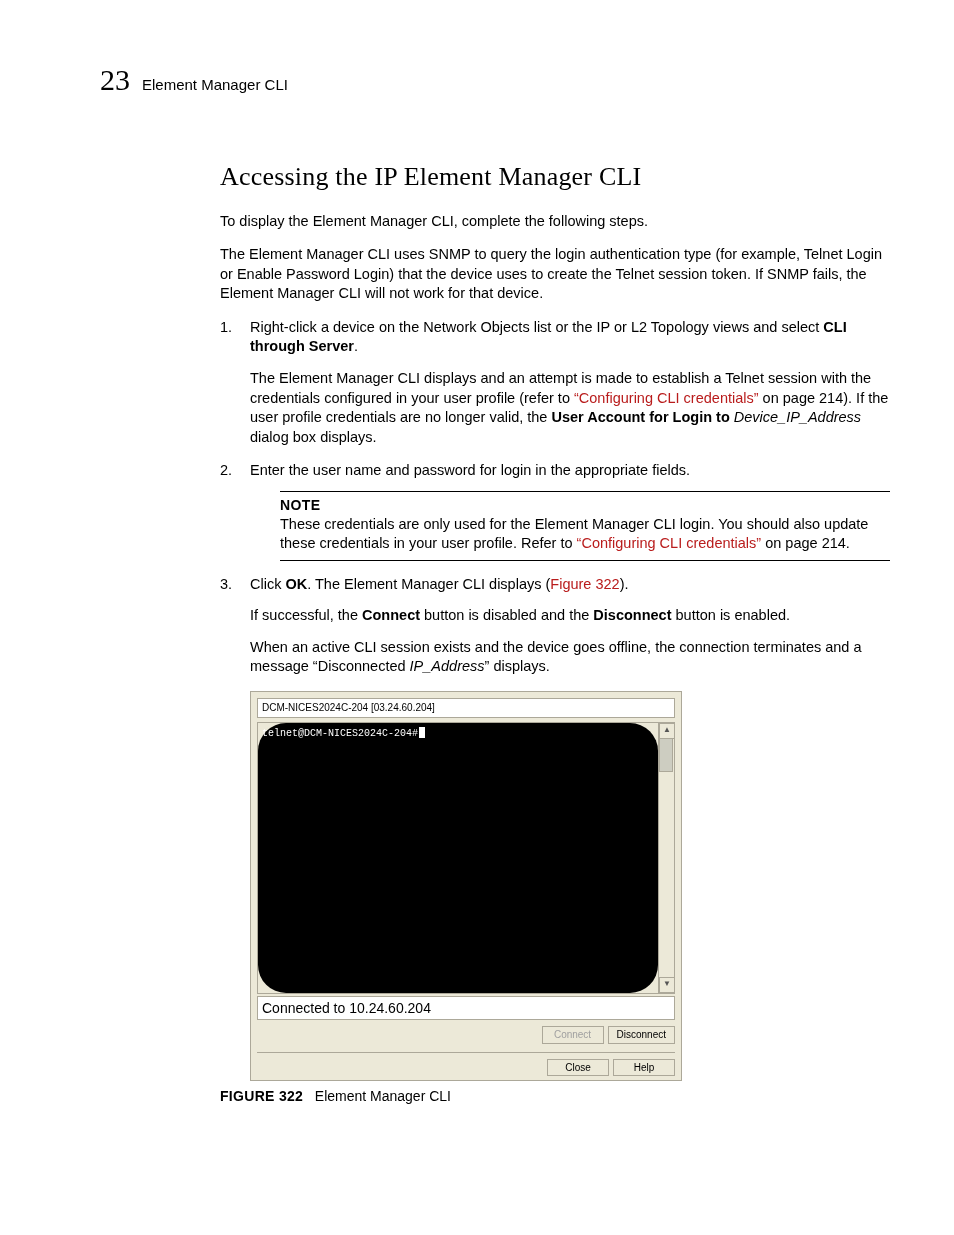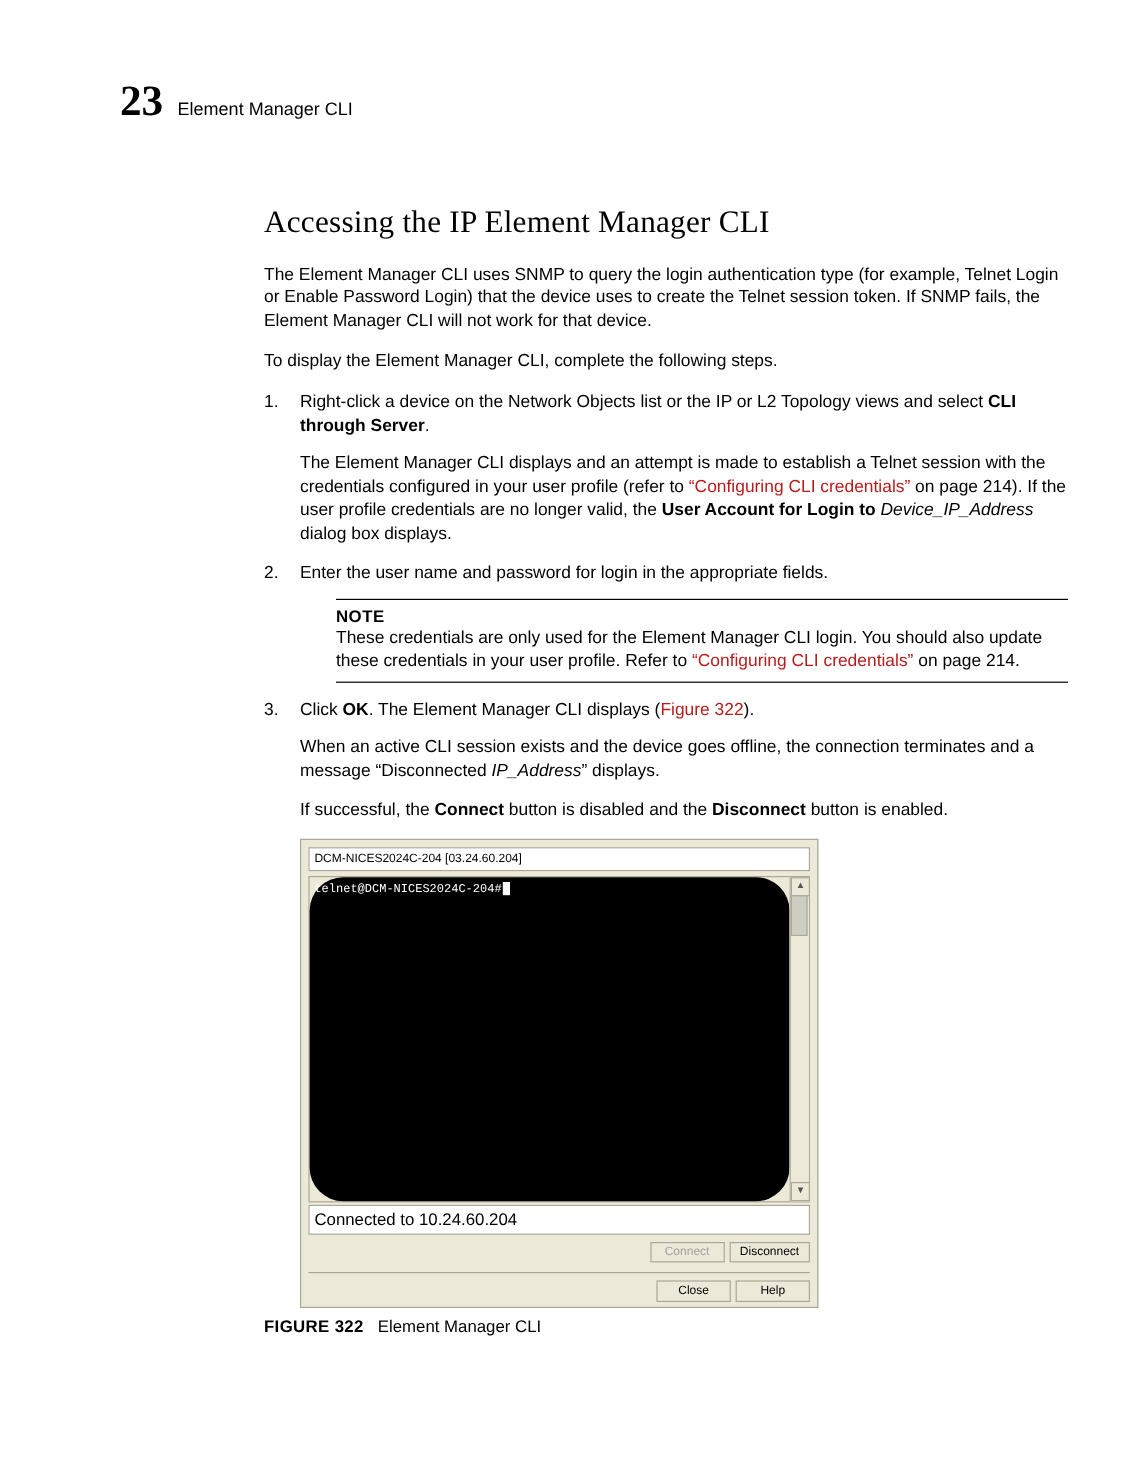--- a/index.html
+++ b/index.html
@@ -16,22 +16,22 @@
     box-sizing: border-box;
   }
   .running-head {
     display: flex;
     align-items: baseline;
     gap: 12px;
     margin-bottom: 58px;
   }
   .chap-num {
     font-family: Georgia, "Times New Roman", serif;
-    font-size: 36px;
-    font-weight: 700;
+    font-size: 30px;
+    font-weight: 400;
   }
   .running-title {
     font-family: Arial, sans-serif;
     font-size: 15px;
     color: #000;
   }
   .content {
     width: 670px;
     margin-left: 120px;
   }
@@ -185,22 +185,22 @@
 <div class="page">
 
   <div class="running-head">
     <span class="chap-num">23</span>
     <span class="running-title">Element Manager CLI</span>
   </div>
 
   <div class="content">
     <h2 class="section-title">Accessing the IP Element Manager CLI</h2>
 
+    <p>To display the Element Manager CLI, complete the following steps.</p>
     <p>The Element Manager CLI uses SNMP to query the login authentication type (for example, Telnet Login or Enable Password Login) that the device uses to create the Telnet session token. If SNMP fails, the Element Manager CLI will not work for that device.</p>
-    <p>To display the Element Manager CLI, complete the following steps.</p>
 
     <ol class="steps">
       <li data-marker="1.">
         <span>
           <span>Right-click a device on the Network Objects list or the IP or L2 Topology views and select </span><span class="bold">CLI through Server</span><span>.</span>
         </span>
         <p class="step-p">
           <span>The Element Manager CLI displays and an attempt is made to establish a Telnet session with the credentials configured in your user profile (refer to </span><span class="link">“Configuring CLI credentials”</span><span> on page 214). If the user profile credentials are no longer valid, the </span><span class="bold">User Account for Login to </span><span class="italic">Device_IP_Address</span><span> dialog box displays.</span>
         </p>
       </li>
@@ -214,24 +214,24 @@
             <span>These credentials are only used for the Element Manager CLI login. You should also update these credentials in your user profile. Refer to </span><span class="link">“Configuring CLI credentials”</span><span> on page 214.</span>
           </div>
         </div>
       </li>
 
       <li data-marker="3.">
         <span>
           <span>Click </span><span class="bold">OK</span><span>. The Element Manager CLI displays (</span><span class="link">Figure 322</span><span>).</span>
         </span>
         <p class="step-p">
-          <span>When an active CLI session exists and the device goes offline, the connection terminates and a message “Disconnected </span><span class="italic">IP_Address</span><span>” displays.</span>
+          <span>If successful, the </span><span class="bold">Connect</span><span> button is disabled and the </span><span class="bold">Disconnect</span><span> button is enabled.</span>
         </p>
         <p class="step-p">
-          <span>If successful, the </span><span class="bold">Connect</span><span> button is disabled and the </span><span class="bold">Disconnect</span><span> button is enabled.</span>
+          <span>When an active CLI session exists and the device goes offline, the connection terminates and a message “Disconnected </span><span class="italic">IP_Address</span><span>” displays.</span>
         </p>
       </li>
     </ol>
 
     <div class="cli-window">
       <div class="cli-titlebox">DCM-NICES2024C-204 [03.24.60.204]</div>
       <div class="cli-terminal-wrap">
         <div class="cli-terminal"><span>telnet@DCM-NICES2024C-204#</span><span class="cli-cursor"></span></div>
         <div class="cli-scrollbar">
           <div class="scroll-btn up">▲</div>

